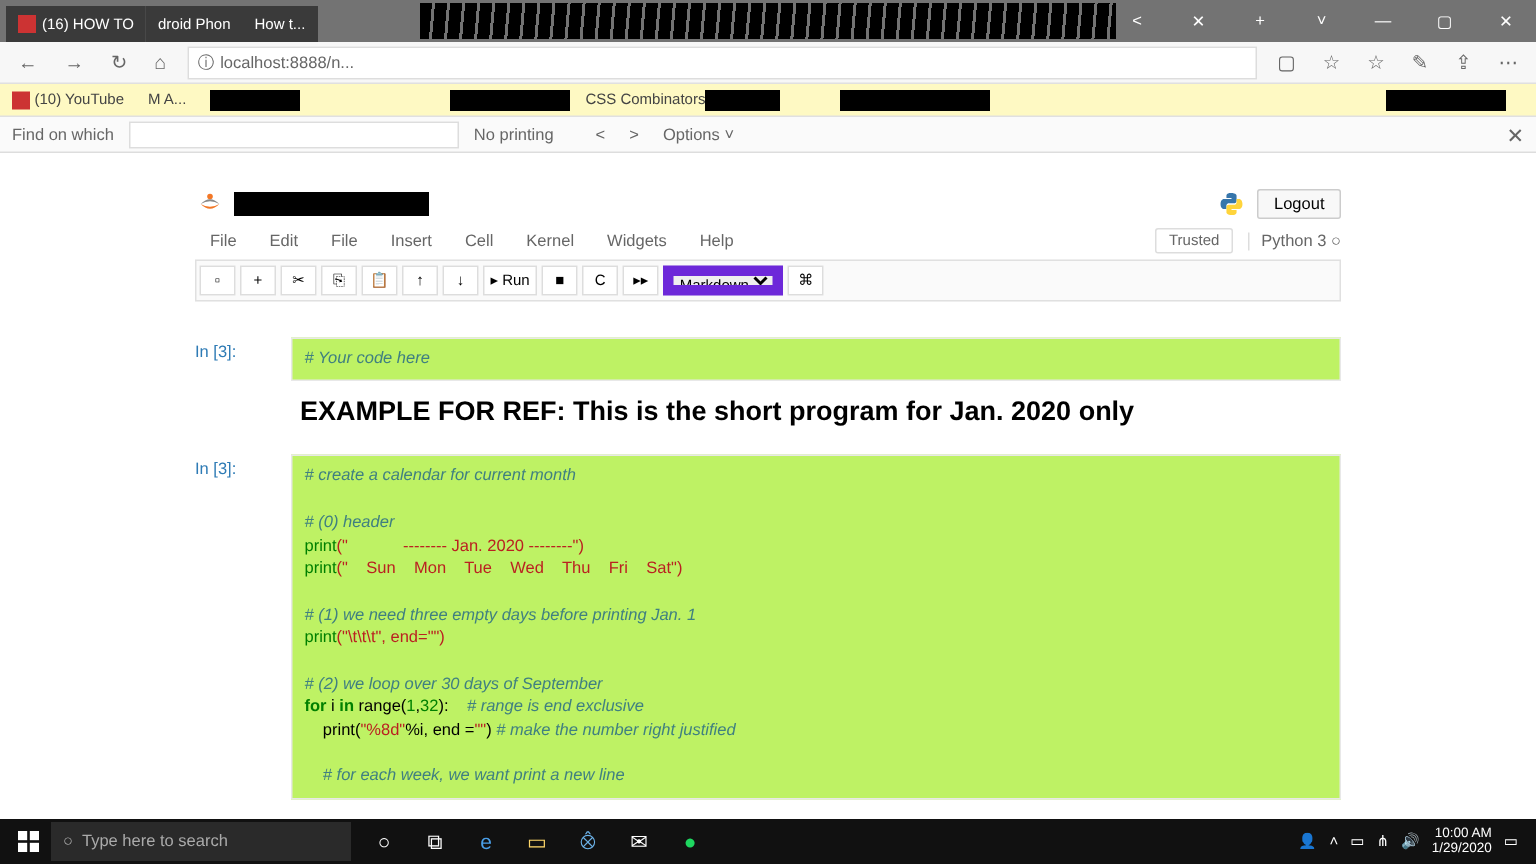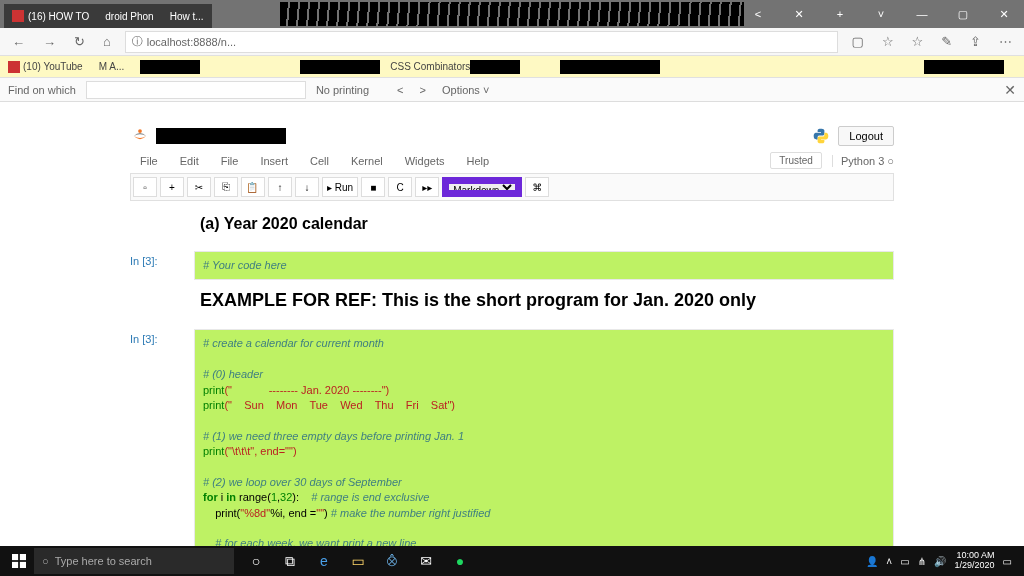--- a/index.html
+++ b/index.html
@@ -166,21 +166,20 @@
     <span class="tb-btn">▸ Run</span>
     <span class="tb-btn">■</span>
     <span class="tb-btn">C</span>
     <span class="tb-btn">▸▸</span>
     <select class="tb-select"><option>Markdown</option></select>
     <span class="tb-btn">⌘</span>
   </div>
 
   <div class="nb-body">
     <div class="text-cell">
-      <h3>(a) Year 2020 calendar</h3>
     </div>
 
     <div class="code-cell">
       <div class="prompt">In [3]:</div>
       <div class="code-area"><span class="c-comment"># Your code here</span></div>
     </div>
 
     <div class="text-cell">
       <h3 style="font-size:18px">EXAMPLE FOR REF: This is the short program for Jan. 2020 only</h3>
     </div>

